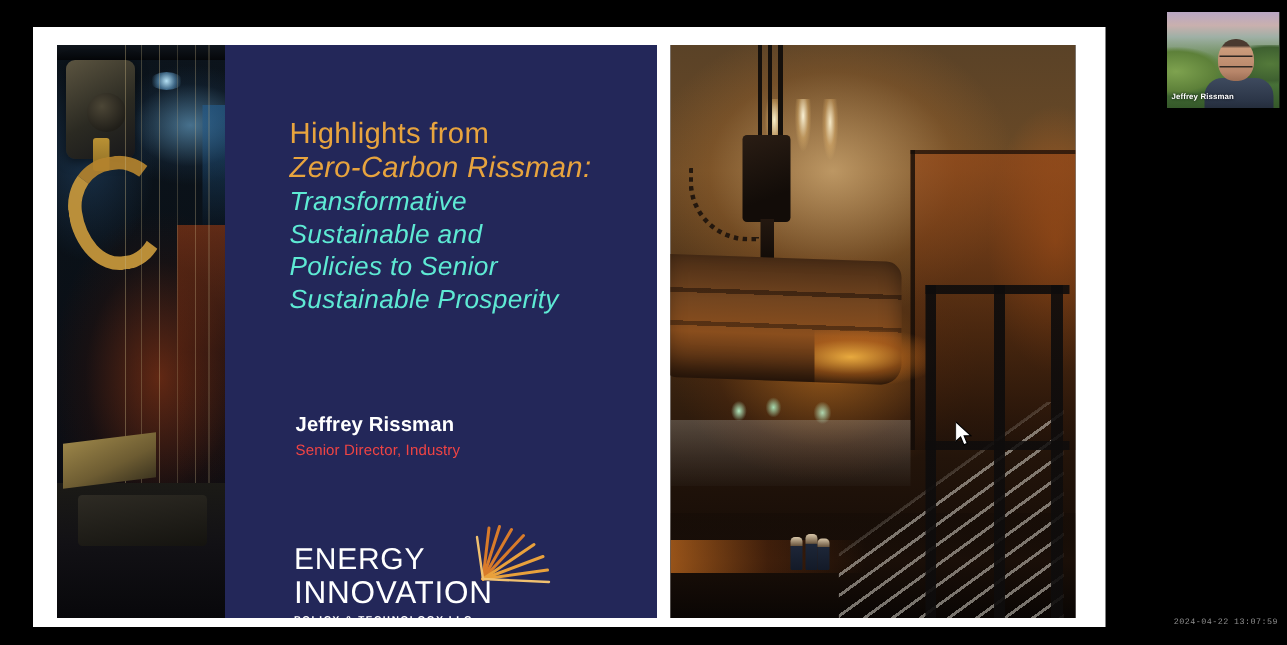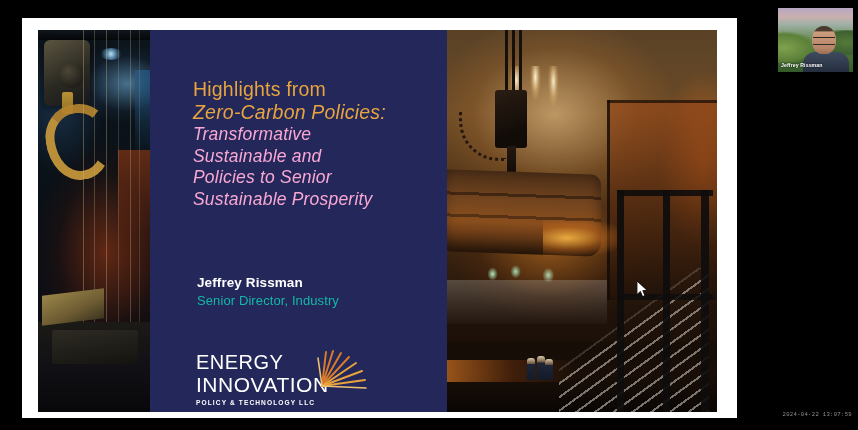--- a/index.html
+++ b/index.html
@@ -144,41 +144,40 @@
 
   
   #panel-navy {
     position: absolute;
     left: 128px;
     top: 12px;
     width: 288px;
     height: 382px;
     background: #232759;
     overflow: hidden;
-    padding-left: 40px;
   }
   #title-block {
     position: absolute;
     left: 43px;
     top: 48px;
     width: 240px;
   }
   .t-line {
     color: #e8a43e;
     font-size: 19.5px;
     line-height: 23px;
     font-weight: 400;
     letter-spacing: 0.2px;
     white-space: nowrap;
   }
   .t-line.italic {
     font-style: italic;
   }
   .t-sub {
-    color: #f9a8d4;
+    color: #5eead4;
     font-size: 17.5px;
     line-height: 21.5px;
     font-style: italic;
     font-weight: 400;
     letter-spacing: 0.2px;
     white-space: nowrap;
   }
   #speaker-block {
     position: absolute;
     left: 47px;
@@ -186,38 +185,38 @@
     width: 230px;
   }
   #speaker-name {
     color: #ffffff;
     font-size: 13.5px;
     font-weight: bold;
     line-height: 18px;
     letter-spacing: 0.1px;
   }
   #speaker-role {
-    color: #14b8a6;
-    font-size: 13px;
+    color: #ef4444;
+    font-size: 10px;
     font-weight: 400;
     line-height: 18px;
     letter-spacing: 0.1px;
   }
 
   
   #logo {
     position: absolute;
     left: 46px;
     top: 318px;
     width: 182px;
     height: 56px;
   }
   #logo-words {
     position: absolute;
-    left: 0; top: 4px;
+    left: 0; top: 15px;
     width: 130px;
   }
   .logo-l1, .logo-l2 {
     color: #ffffff;
     font-weight: 300;
     letter-spacing: 0.5px;
     line-height: 1;
     white-space: nowrap;
   }
   .logo-l1 { font-size: 20px; }
@@ -492,21 +491,21 @@
       <div class="hook-cables"></div>
       <div class="hook-deck"></div>
       <div class="hook-pallet"></div>
       <div class="hook-machine"></div>
     </div>
 
     <div id="panel-navy">
 
       <div id="title-block">
         <div class="t-line">Highlights from</div>
-        <div class="t-line italic">Zero-Carbon Policies:</div>
+        <div class="t-line italic">Zero-Carbon Rissman:</div>
         <div class="t-sub">Transformative</div>
         <div class="t-sub">Sustainable and</div>
         <div class="t-sub">Policies to Senior</div>
         <div class="t-sub">Sustainable Prosperity</div>
       </div>
 
       <div id="speaker-block">
         <div id="speaker-name">Jeffrey Rissman</div>
         <div id="speaker-role">Senior Director, Industry</div>
       </div>

